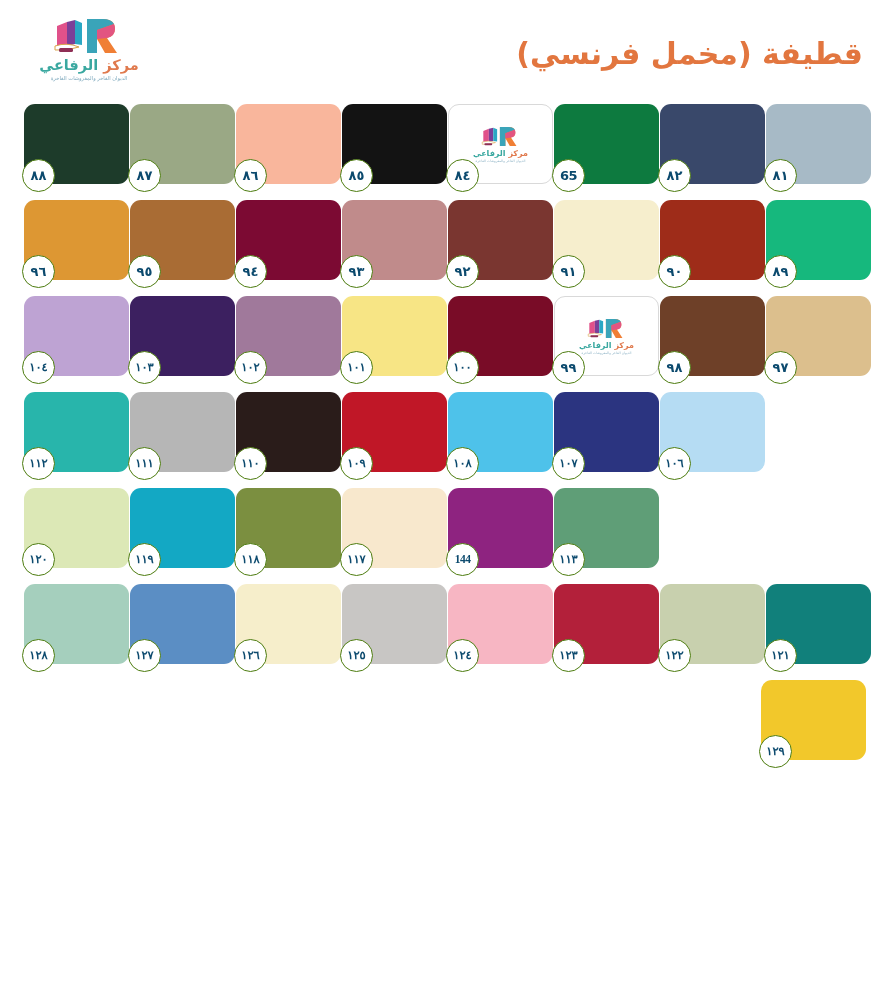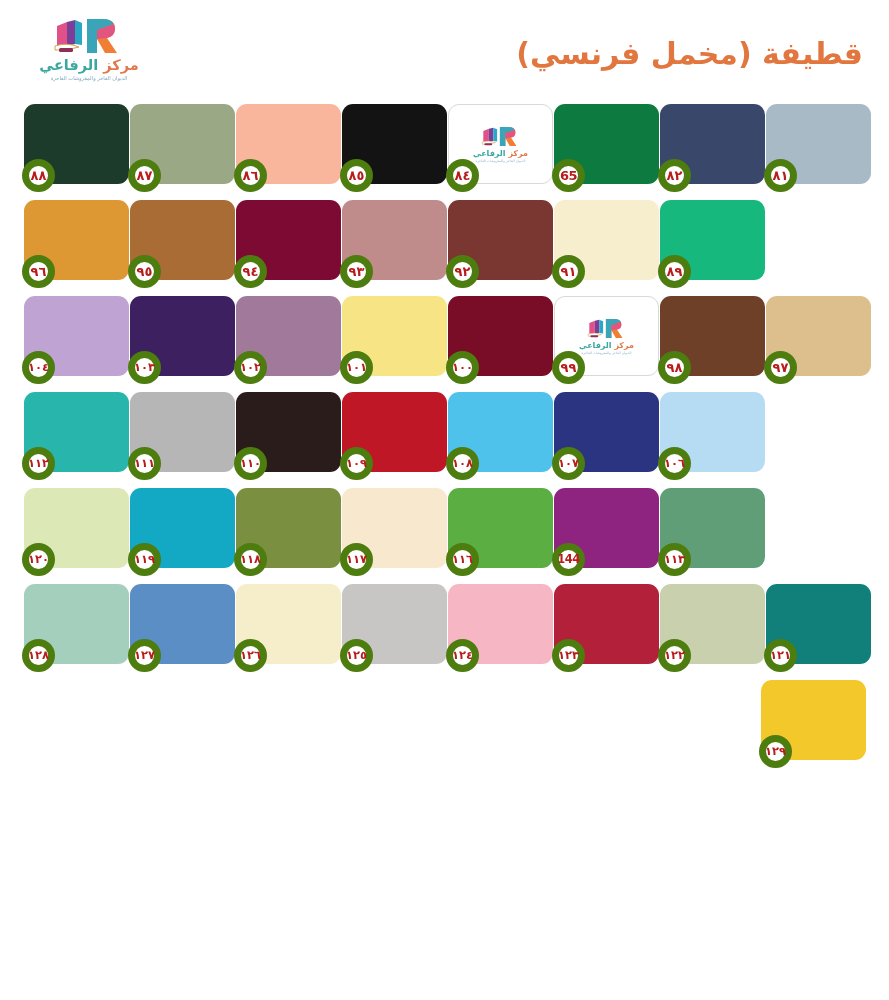--- a/index.html
+++ b/index.html
@@ -116,33 +116,33 @@
     white-space: nowrap;
   }
 
   .swatch-badge {
     position: absolute;
     left: -2px;
     bottom: -8px;
     width: 33px; height: 33px;
     border-radius: 50%;
     background: #ffffff;
-    border: 7px solid #4d7c0f;
+    border: 1px solid #4d7c0f;
     display: flex;
     align-items: center;
     justify-content: center;
-    color: #b91c1c;
+    color: #0c4a6e;
     font-size: 13px;
     font-weight: bold;
     line-height: 1;
     direction: rtl;
     letter-spacing: -0.5px;
     z-index: 3;
   }
-  .swatch-badge.wide { font-size: 11.5px; }
+  .swatch-badge.wide { font-size: 11.5px; font-family: Liberation Serif, serif; }
 </style>
 </head>
 <body>
 
 <div class="header">
 
   <div class="brand-logo">
     <svg class="brand-mark" viewBox="0 0 76 40">
       <path d="M6 10 L16 6 L16 30 L6 34 Z" fill="#e0518a"></path>
       <path d="M16 6 L24 4 L24 28 L16 30 Z" fill="#7b3f98"></path>
@@ -227,20 +227,24 @@
       </div>
       <div class="swatch-cell">
         <div class="swatch-chip" style="background: rgb(122, 54, 48);"></div>
         <div class="swatch-badge">٩٢</div>
       </div>
       <div class="swatch-cell">
         <div class="swatch-chip" style="background: rgb(246, 238, 205);"></div>
         <div class="swatch-badge">٩١</div>
       </div>
       <div class="swatch-cell">
+        <div class="swatch-chip" style="background: rgb(158, 44, 25);"></div>
+        <div class="swatch-badge">٩٠</div>
+      </div>
+      <div class="swatch-cell">
         <div class="swatch-chip" style="background: rgb(22, 184, 125);"></div>
         <div class="swatch-badge">٨٩</div>
       </div>
     </div>
     <div class="swatch-row">
       <div class="swatch-cell">
         <div class="swatch-chip" style="background: rgb(190, 163, 211);"></div>
         <div class="swatch-badge wide">١٠٤</div>
       </div>
       <div class="swatch-cell">
@@ -326,24 +330,20 @@
       </div>
       <div class="swatch-cell">
         <div class="swatch-chip" style="background: rgb(123, 143, 64);"></div>
         <div class="swatch-badge wide">١١٨</div>
       </div>
       <div class="swatch-cell">
         <div class="swatch-chip" style="background: rgb(248, 232, 205);"></div>
         <div class="swatch-badge wide">١١٧</div>
       </div>
       <div class="swatch-cell">
-        <div class="swatch-chip" style="background: rgb(90, 174, 66);"></div>
-        <div class="swatch-badge wide">١١٦</div>
-      </div>
-      <div class="swatch-cell">
         <div class="swatch-chip" style="background: rgb(142, 35, 128);"></div>
         <div class="swatch-badge wide">144</div>
       </div>
       <div class="swatch-cell">
         <div class="swatch-chip" style="background: rgb(95, 158, 119);"></div>
         <div class="swatch-badge wide">١١٣</div>
       </div>
     </div>
     <div class="swatch-row">
       <div class="swatch-cell">

